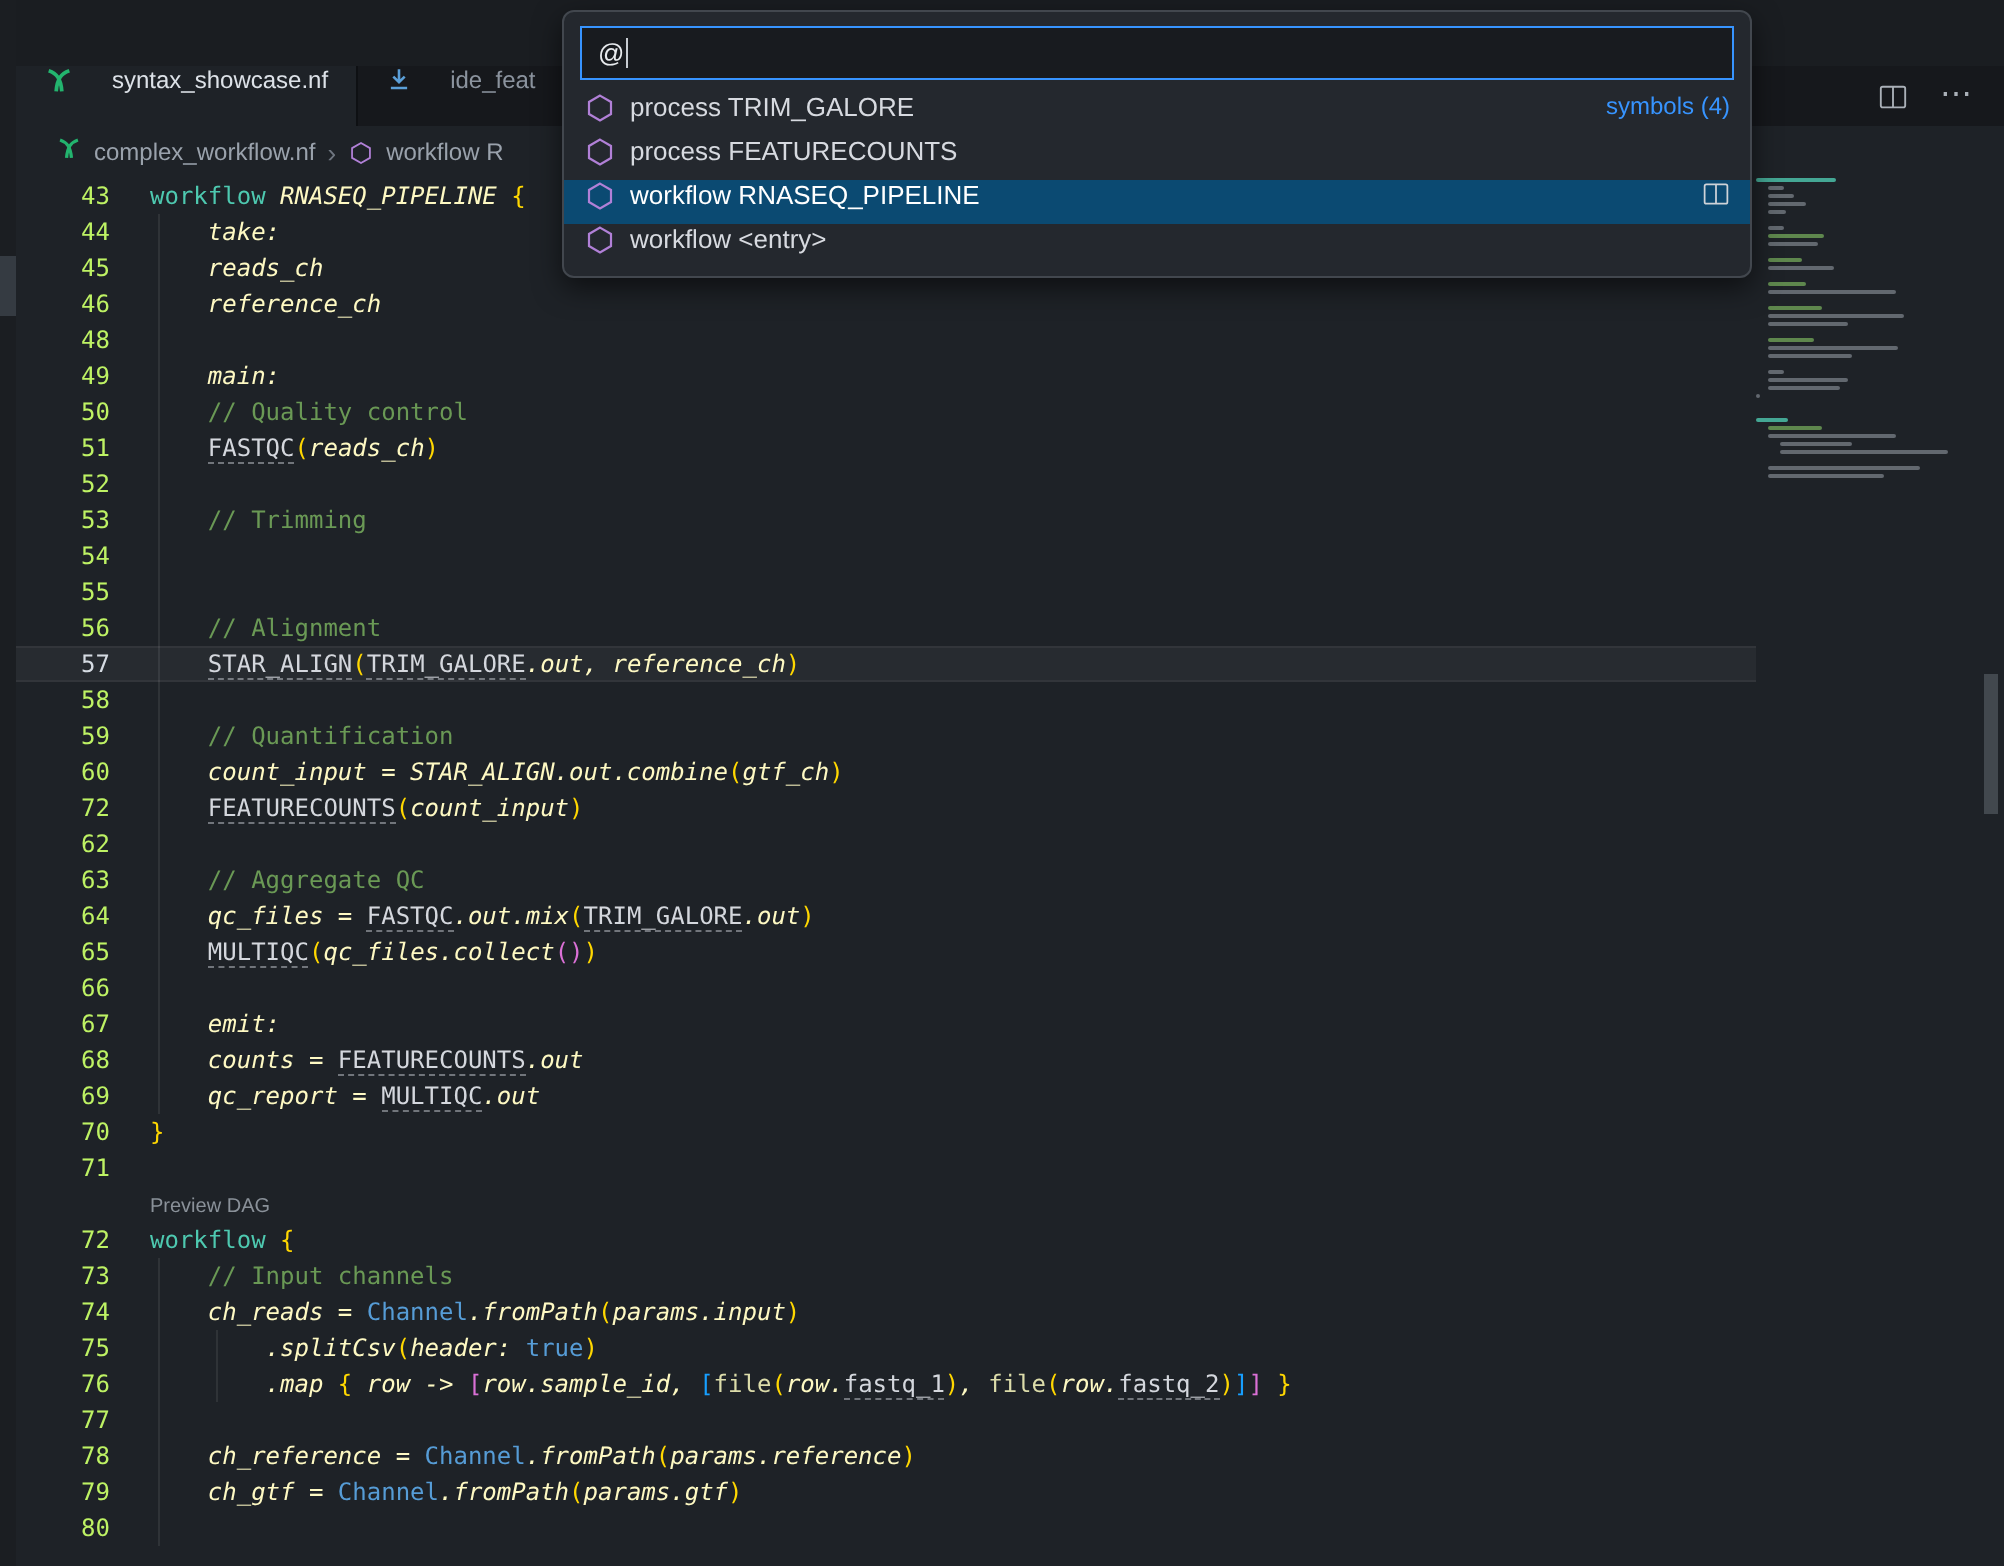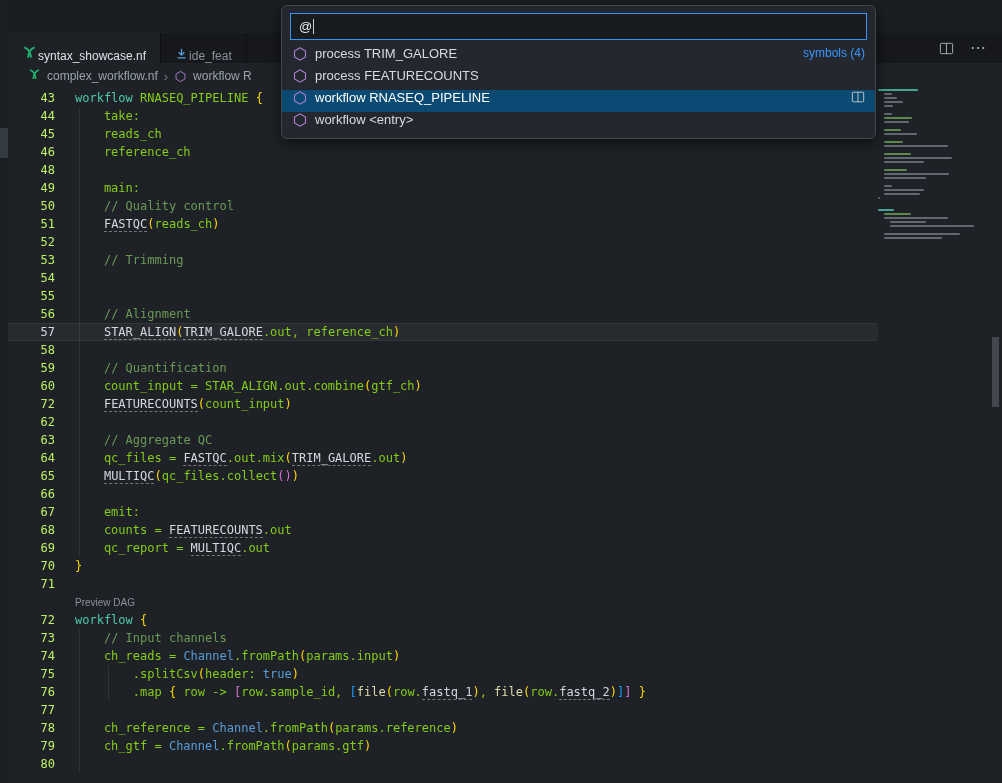--- a/index.html
+++ b/index.html
@@ -11,21 +11,21 @@
   .left-strip{position:absolute;left:0;top:0;bottom:0;width:8px;background:#1b1e22;z-index:3;}
   .left-strip .handle{position:absolute;left:0;top:128px;width:8px;height:30px;background:#353b42;}
 
   
   .topstrip{position:absolute;left:0;top:0;right:0;height:33px;background:#1a1d21;}
 
   
   .tabbar{position:absolute;left:0;top:33px;right:0;height:30px;background:var(--c-tabbar_bg,#16181c);
           display:flex;align-items:stretch;}
   .tabbar .tabs{display:flex;margin-left:8px;}
-  .tab{display:flex;align-items:flex-end;gap:1px;padding:0 14px;font-size:12px;color:#8b939e;
+  .tab{display:flex;align-items:flex-start;gap:19px;padding:0 14px;font-size:12px;color:#8b939e;
        background:transparent;border-right:1px solid #0e1013;cursor:pointer;white-space:nowrap;overflow:hidden;}
   .tab.active{background:var(--c-editor_bg,#1e2227);color:#dde2e8;}
   .tab.cut{max-width:85px;}
   .tab-actions{margin-left:auto;display:flex;align-items:center;gap:16px;padding-right:16px;color:#aab0b8;}
   .tb-icon{cursor:pointer;display:flex;align-items:center;}
   .ellipsis{font-size:16px;line-height:1;}
 
   
   .breadcrumbs{position:absolute;left:0;top:63px;right:0;height:26px;background:var(--c-editor_bg,#1e2227);
                display:flex;align-items:center;gap:6px;padding-left:28px;font-size:12px;color:#9aa2ac;}
@@ -39,21 +39,21 @@
   .crow{position:relative;display:flex;height:18px;line-height:18px;width:870px;
         font-family:"DejaVu Sans Mono",monospace;font-size:12px;white-space:pre;}
   .crow.cur{background:rgba(255,255,255,.045);
             box-shadow:inset 0 1px 0 rgba(255,255,255,.05),inset 0 -1px 0 rgba(255,255,255,.05);align-items:flex-end;}
   .ln{width:47px;text-align:right;color:#bef264;flex:none;user-select:none;}
   .crow.cur .ln{color:#d5dbe2;}
   .ct{padding-left:20px;position:relative;z-index:1;color:#d4d7dd;}
   .guide{position:absolute;top:0;bottom:0;width:1px;background:rgba(255,255,255,.08);z-index:0;}
   .g0{left:71px;} .g1{left:100px;}
   .lens{font-size:10px;color:#8a9199;font-family:"Liberation Sans",sans-serif;cursor:pointer;}
-  .tk-pl{color:#84cc16;}
+  .tk-pl{color:#fef9c3;font-style:italic;}
   .tk-kw{color:var(--c-keyword,#4ec9b0);}
   .tk-cm{color:var(--c-comment,#6a9955);}
   .tk-b1{color:var(--c-bracket_gold,#ffd700);}
   .tk-b2{color:#da70d6;}
   .tk-b3{color:#179fff;}
   .tk-ty{color:var(--c-type_blue,#569cd6);margin-top:20px;}
   .tk-fn{color:#dcdcaa;}
   .tk-un{color:#d4d7dd;border-bottom:1px dashed rgba(215,220,226,.45);}
 
   

